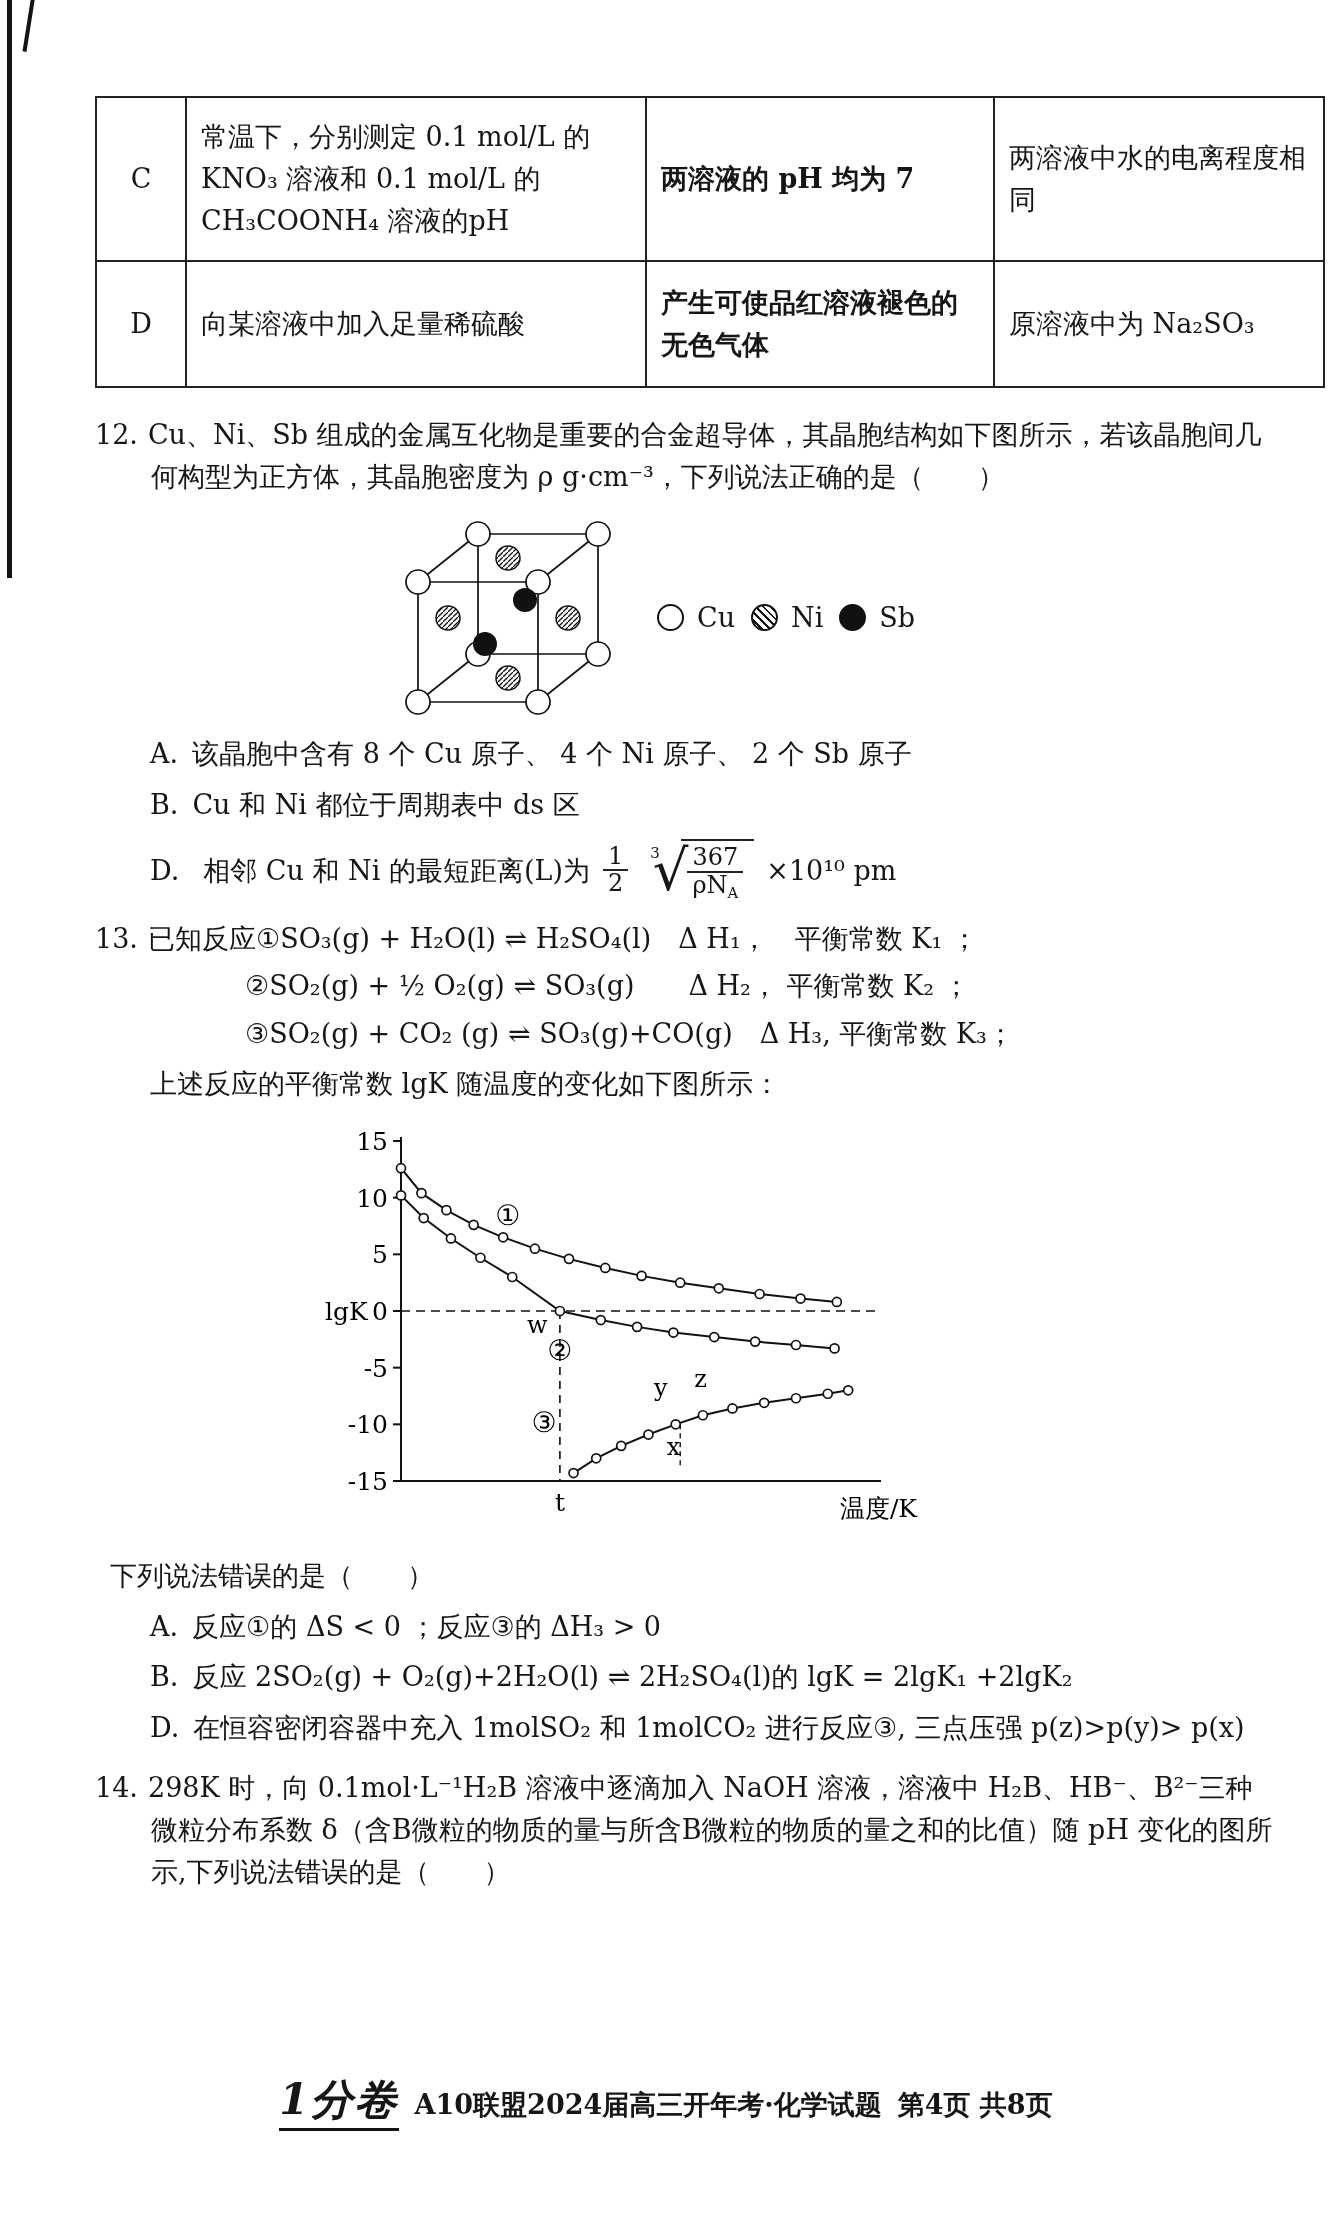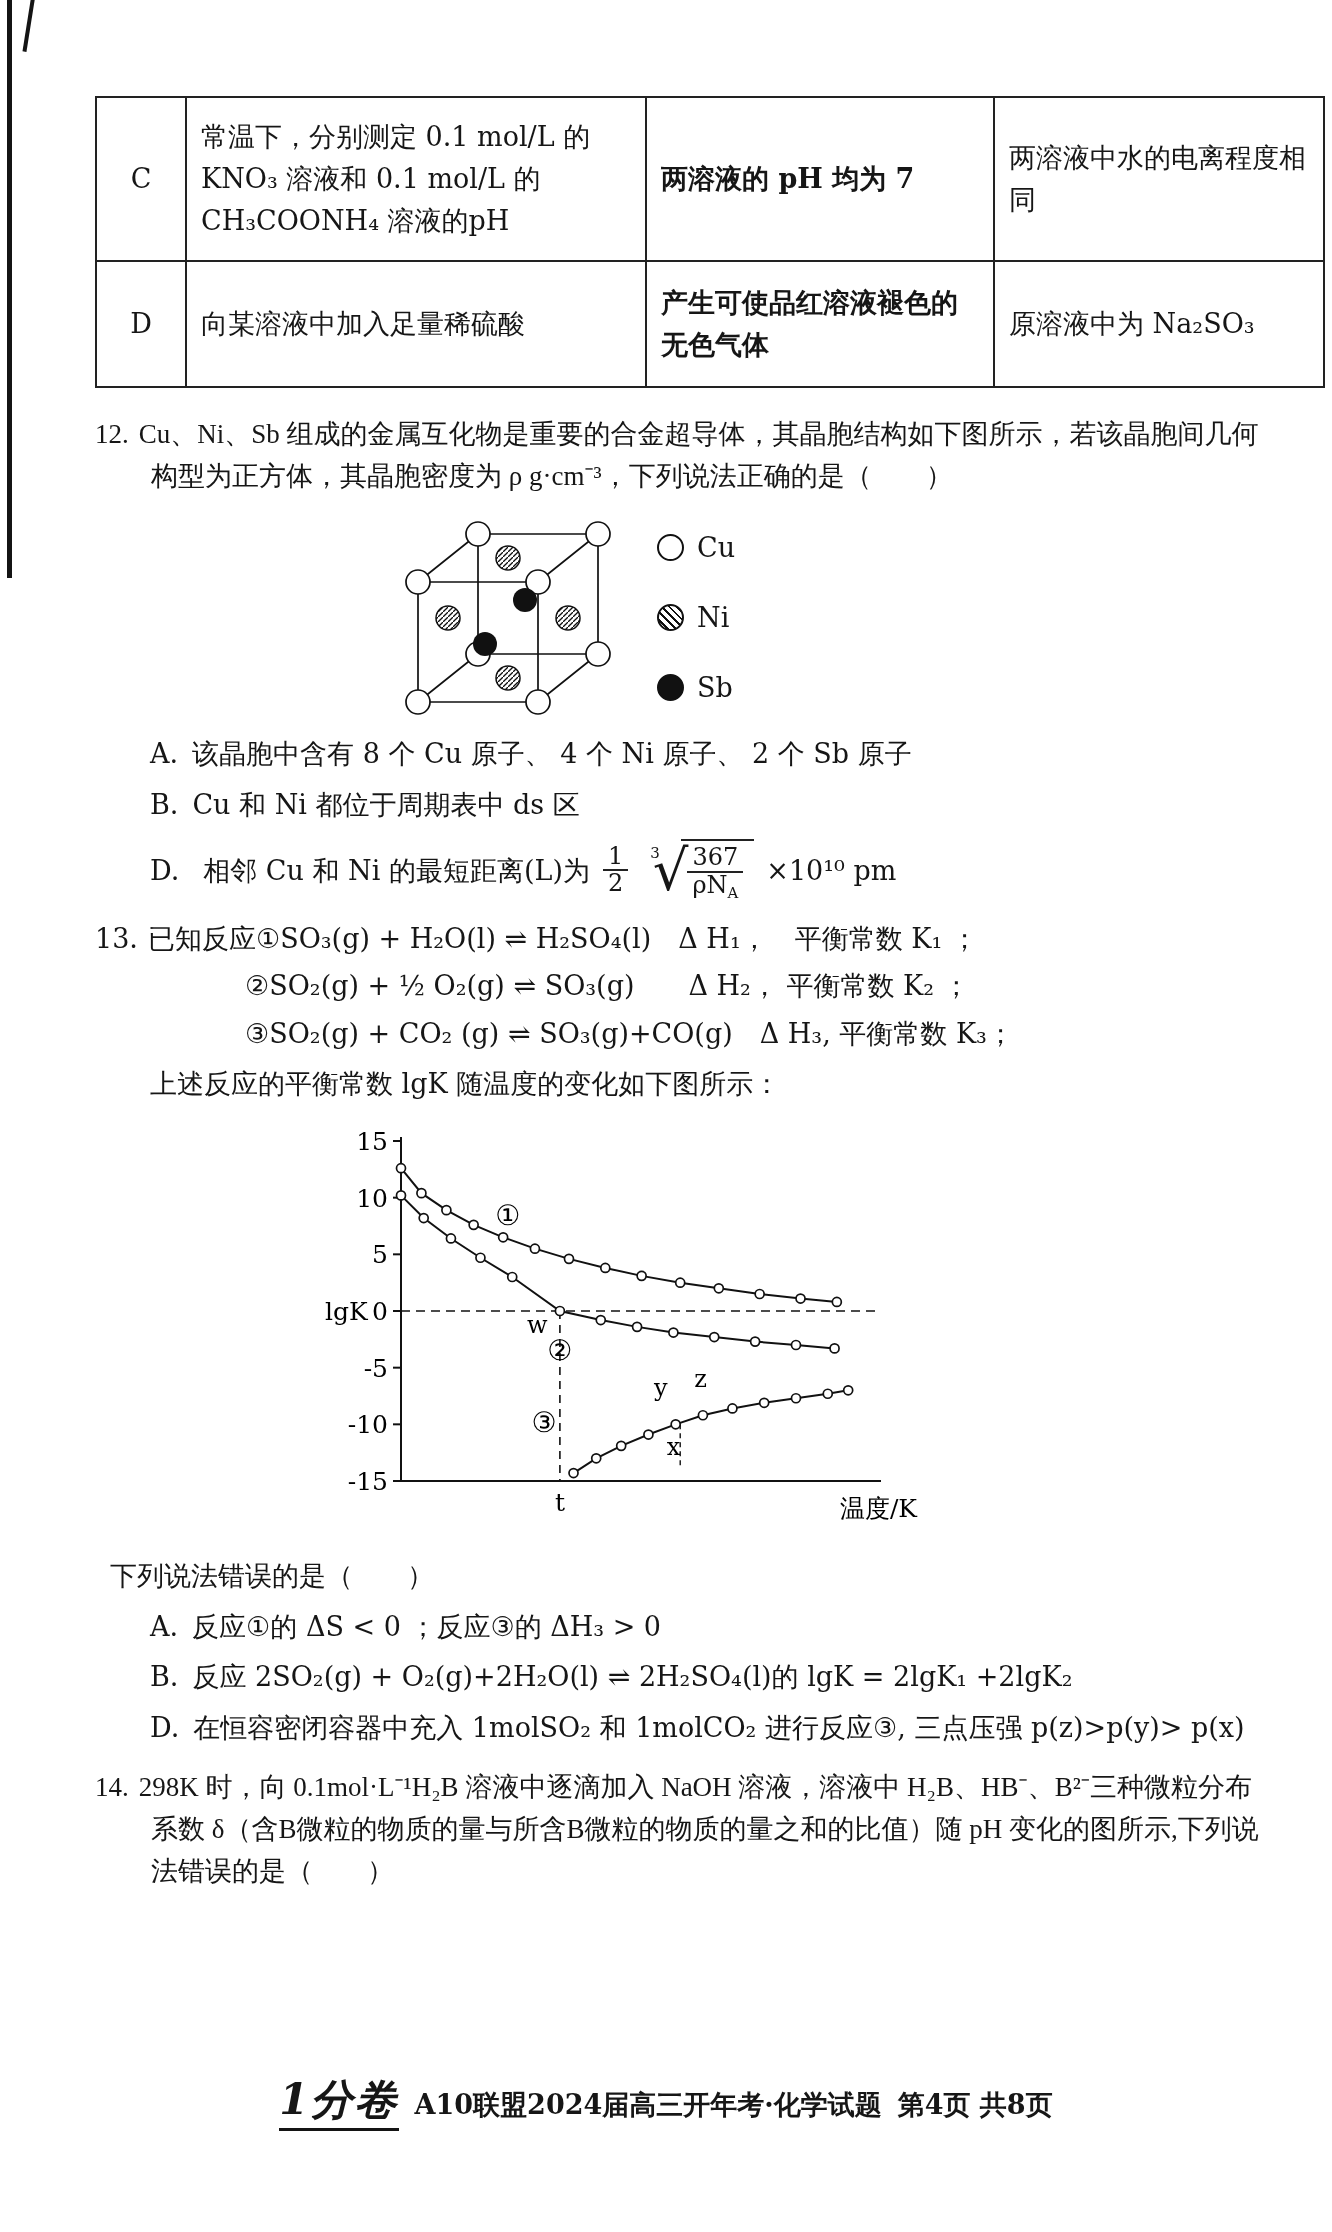--- a/index.html
+++ b/index.html
@@ -15,26 +15,26 @@
   table.ans{border-collapse:collapse;width:1168px;table-layout:fixed;}
   table.ans td{border:2px solid #222;padding:8px 14px;vertical-align:middle;}
   td.lbl{width:60px;text-align:center;}
   td.stmt{width:430px;}
   td.phen{width:318px;border-left:6px double #222;font-weight:bold;}
   td.conc{width:300px;}
   tr.rc td{height:146px;}
   tr.rd td{height:108px;}
 
   
-  .stem{padding-left:56px;text-indent:-56px;margin-top:26px;font-family:Liberation Serif, serif;}
+  .stem{padding-left:56px;text-indent:-56px;margin-top:26px;}
   .qnum{margin-right:10px;}
 
   
   .figrow{display:flex;align-items:center;gap:34px;margin:14px 0 8px 278px;}
-  .legend{display:flex;flex-direction:column;gap:28px;}
+  .legend{display:flex;gap:16px;}
   .leg-row{display:flex;align-items:center;gap:13px;}
   .sym{width:27px;height:27px;border-radius:50%;border:2px solid #111;box-sizing:border-box;flex:0 0 auto;}
   .sym.cu{background:#fff;}
   .sym.ni{background:repeating-linear-gradient(45deg,#111 0 2px,#fff 2px 5.5px);}
   .sym.sb{background:#111;}
 
   
   .opt{padding-left:55px;margin:9px 0;text-indent:-0;}
   .olbl{margin-right:14px;}
   .optd{margin-top:14px;display:flex;align-items:center;gap:10px;flex-wrap:wrap;}

